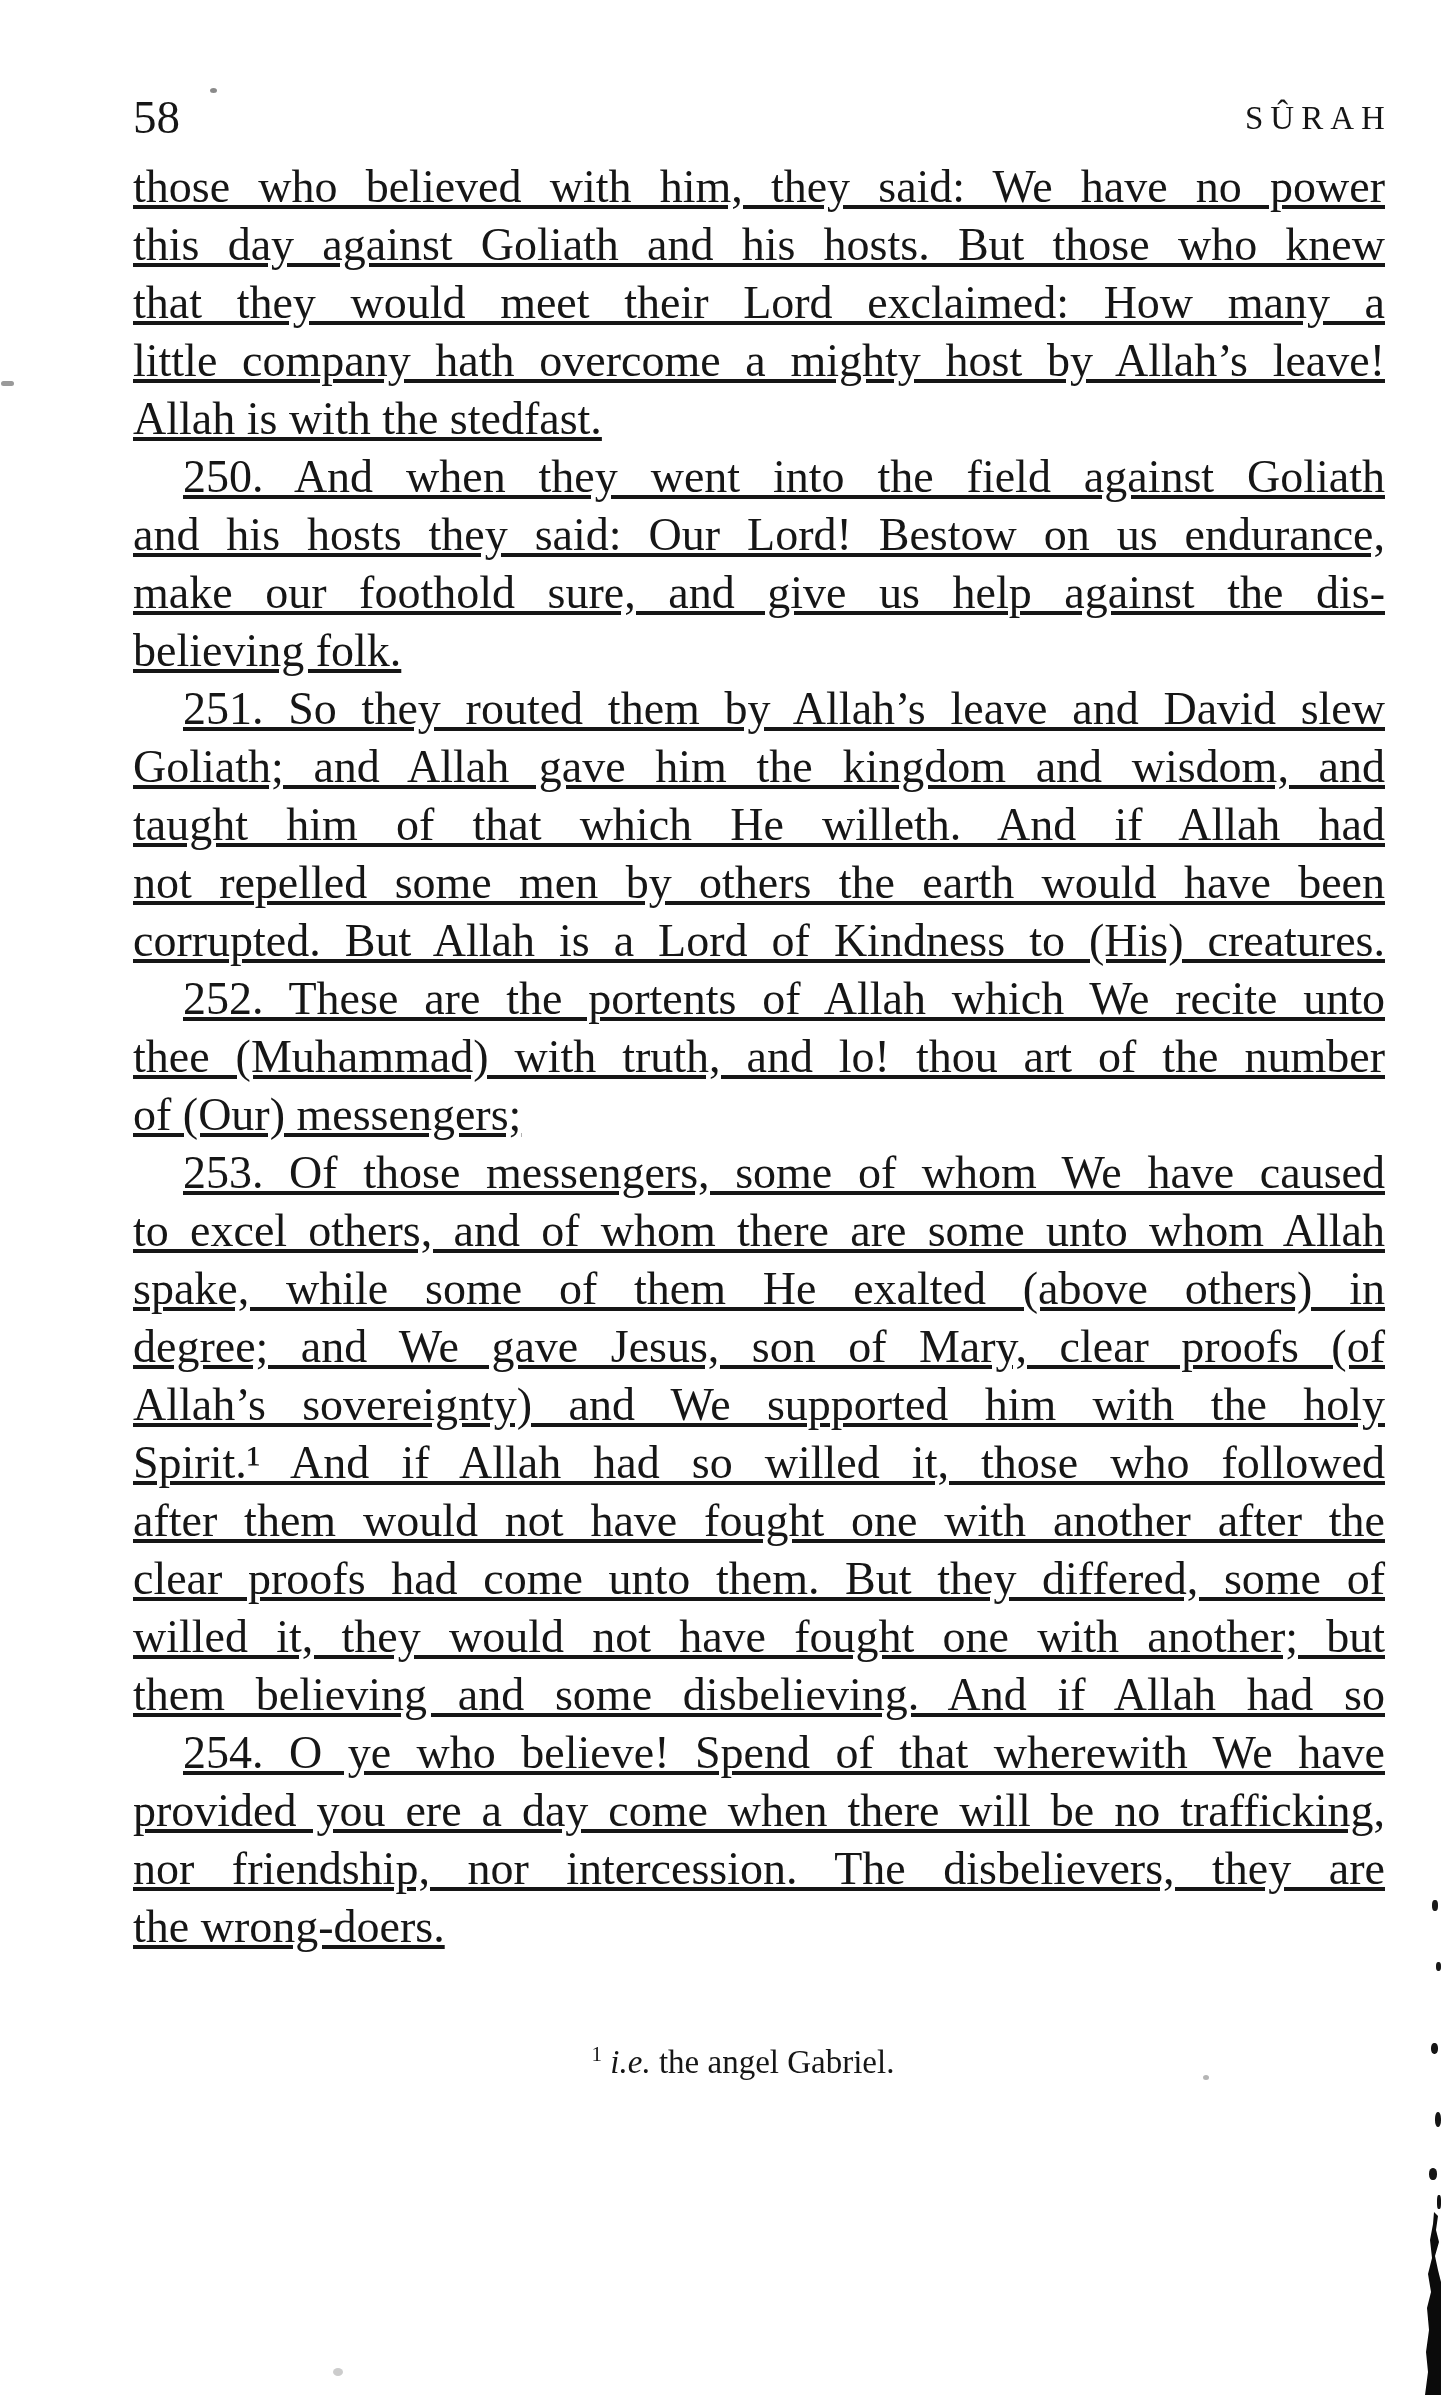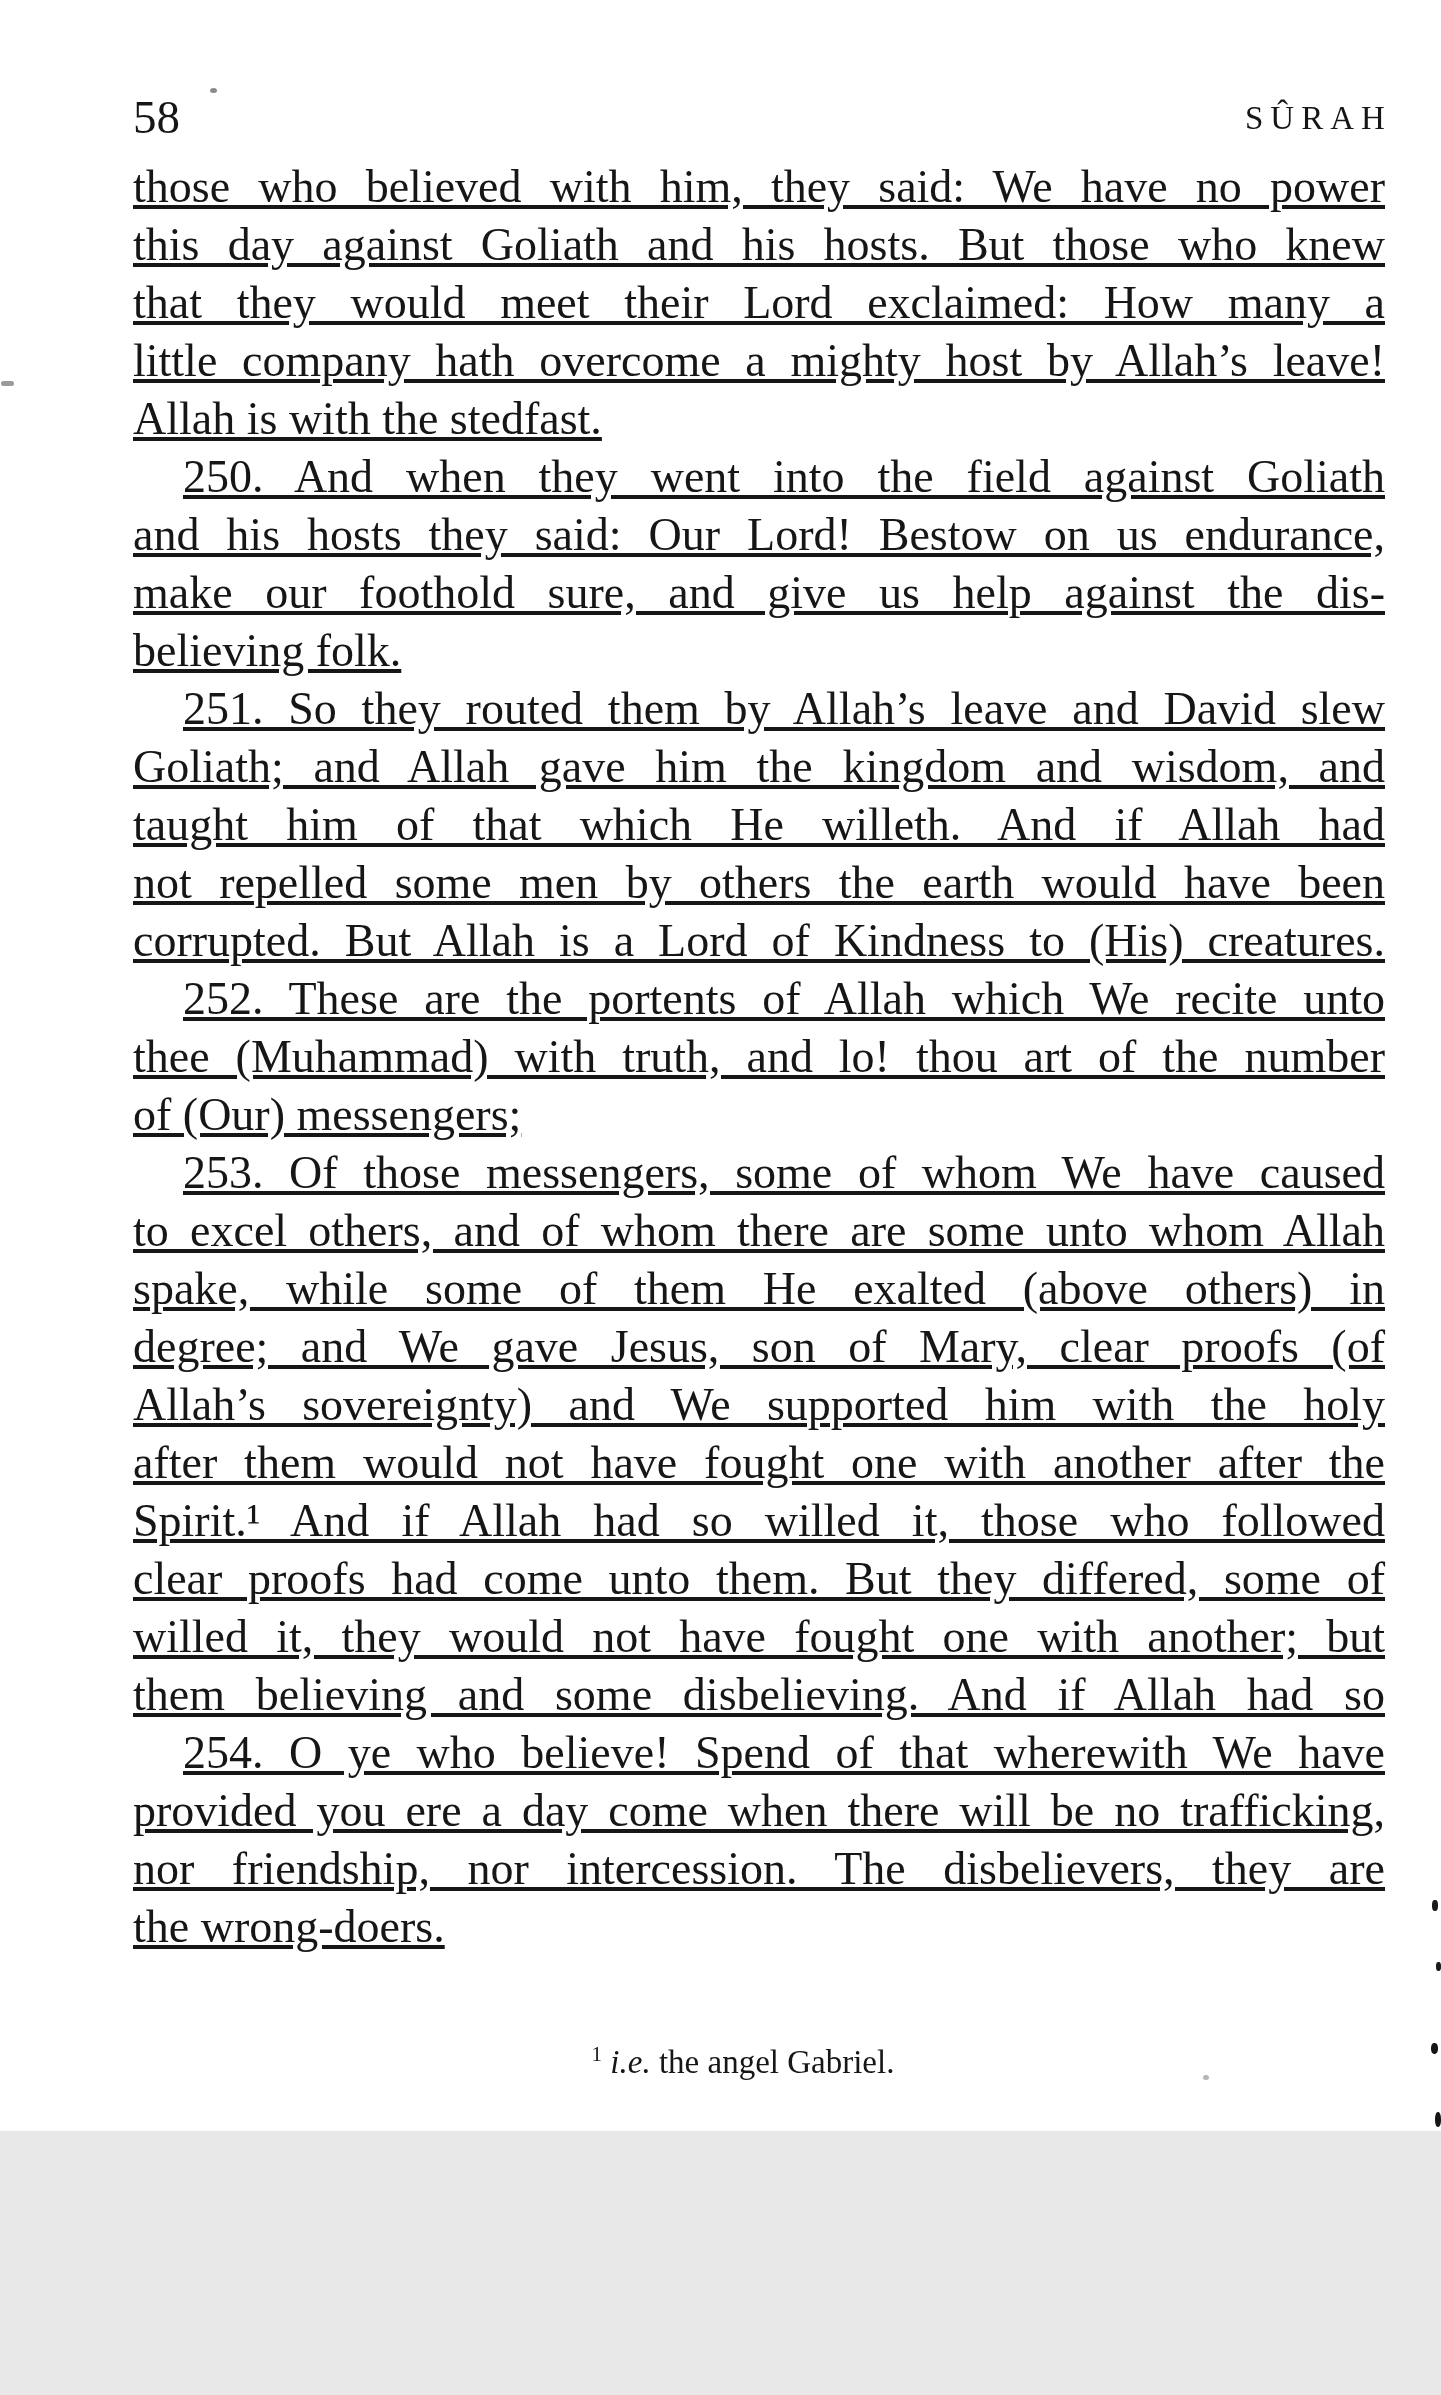--- a/index.html
+++ b/index.html
@@ -1,19 +1,19 @@
 <!DOCTYPE html>
 <html><head>
 <meta charset="utf-8">
 <title>Scanned book page</title>
 <style>
   html,body { margin:0; padding:0; background:#e8e8e8; }
   .page {
     position:relative;
-    width:1441px; height:2131px;
+    width:1441px; height:2395px;
     margin:0 auto;
     background:#ffffff;
     color:#161616;
     font-family:"Liberation Serif", serif;
     overflow:hidden;
   }
 
   
   .pagenum {
     position:absolute; left:133px; top:92px;
@@ -98,22 +98,22 @@
       <div class="line">not repelled some men by others the earth would have been</div>
       <div class="line">corrupted. But Allah is a Lord of Kindness to (His) creatures.</div>
       <div class="line ind">252. These are the portents of Allah which We recite unto</div>
       <div class="line">thee (Muhammad) with truth, and lo! thou art of the number</div>
       <div class="line end">of (Our) messengers;</div>
       <div class="line ind">253. Of those messengers, some of whom We have caused</div>
       <div class="line">to excel others, and of whom there are some unto whom Allah</div>
       <div class="line">spake, while some of them He exalted (above others) in</div>
       <div class="line">degree; and We gave Jesus, son of Mary, clear proofs (of</div>
       <div class="line">Allah’s sovereignty) and We supported him with the holy</div>
+      <div class="line">Spirit.¹ And if Allah had so willed it, those who followed</div>
       <div class="line">after them would not have fought one with another after the</div>
-      <div class="line">Spirit.¹ And if Allah had so willed it, those who followed</div>
       <div class="line">clear proofs had come unto them. But they differed, some of</div>
       <div class="line">willed it, they would not have fought one with another; but</div>
       <div class="line">them believing and some disbelieving. And if Allah had so</div>
       <div class="line ind">254. O ye who believe! Spend of that wherewith We have</div>
       <div class="line">provided you ere a day come when there will be no trafficking,</div>
       <div class="line">nor friendship, nor intercession. The disbelievers, they are</div>
       <div class="line end">the wrong-doers.</div>
     </div>
 
   <div class="footnote">

